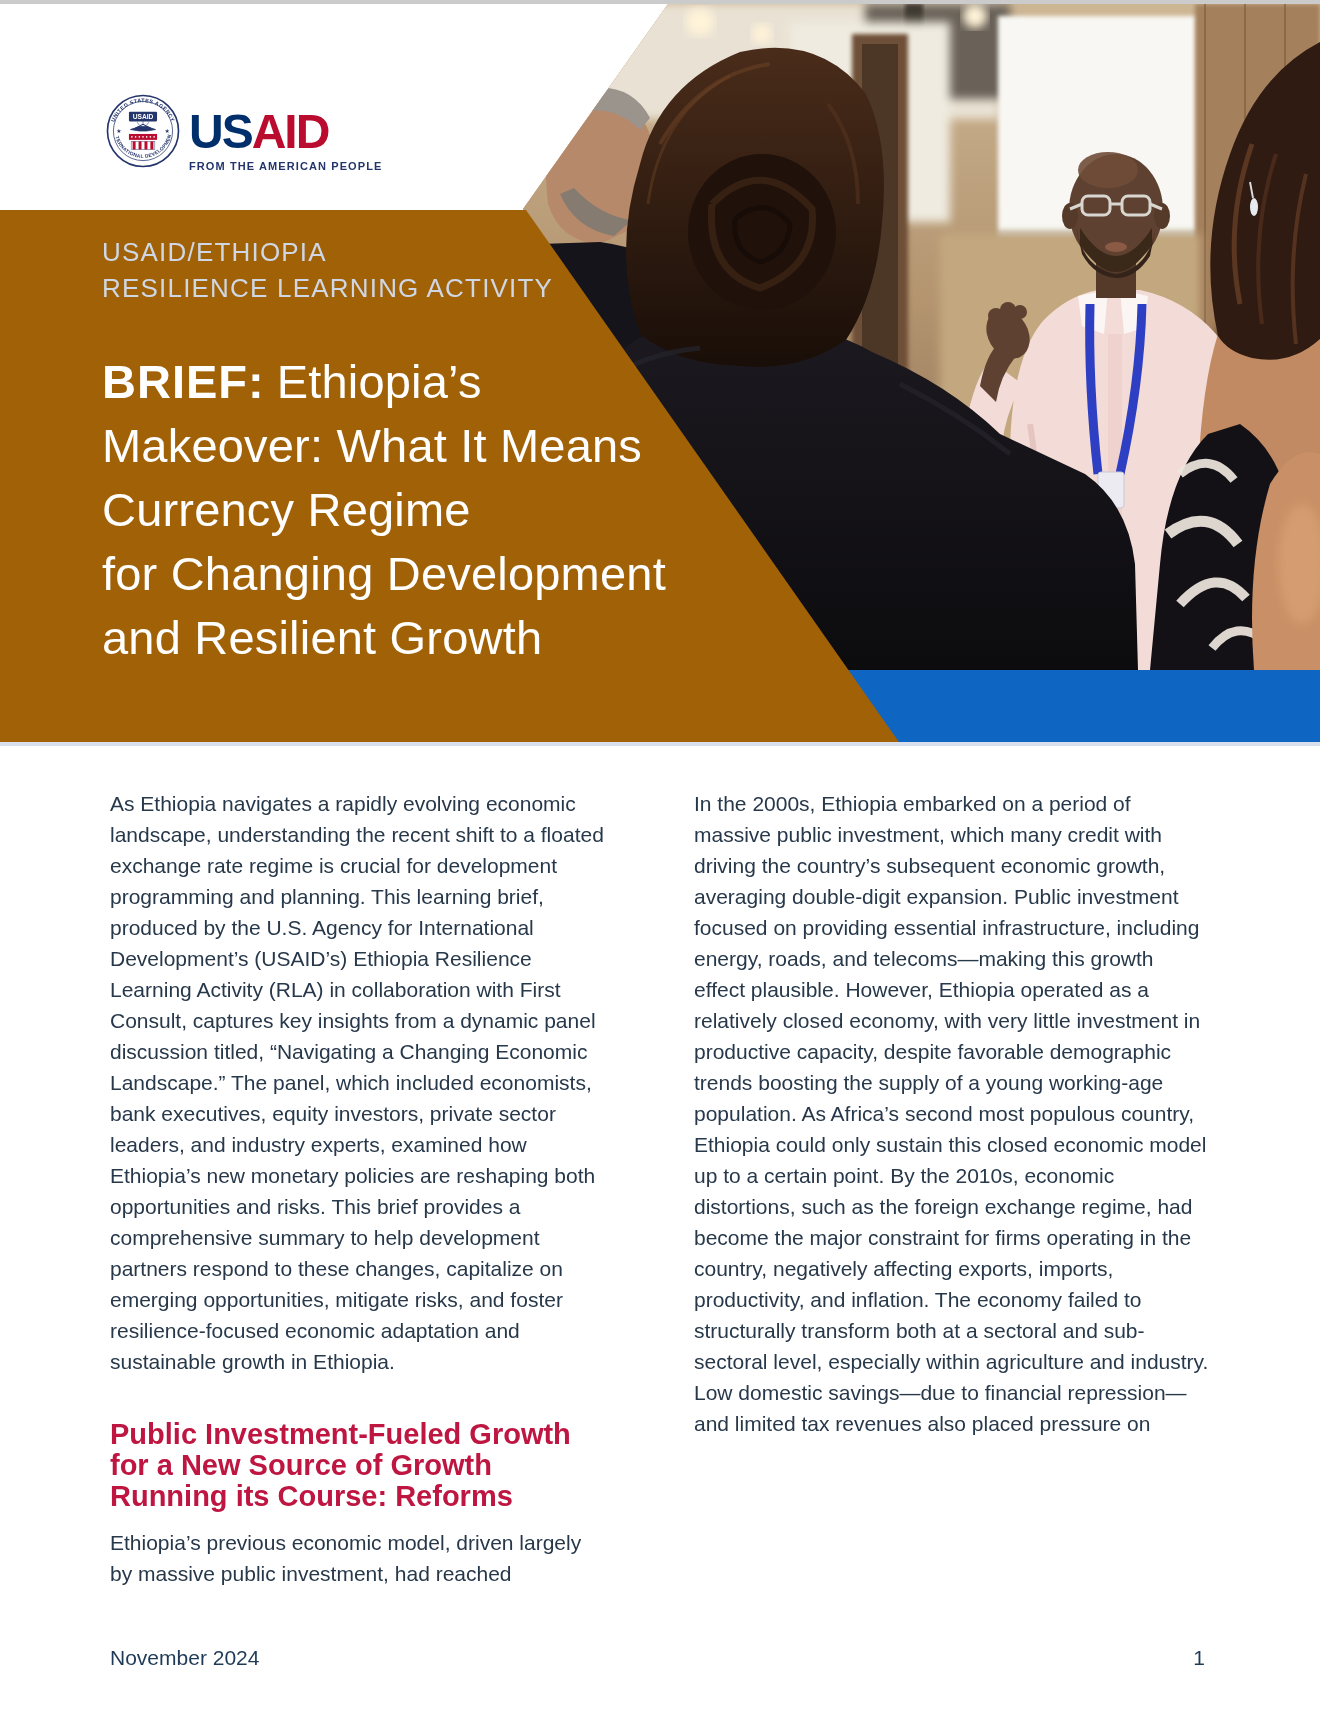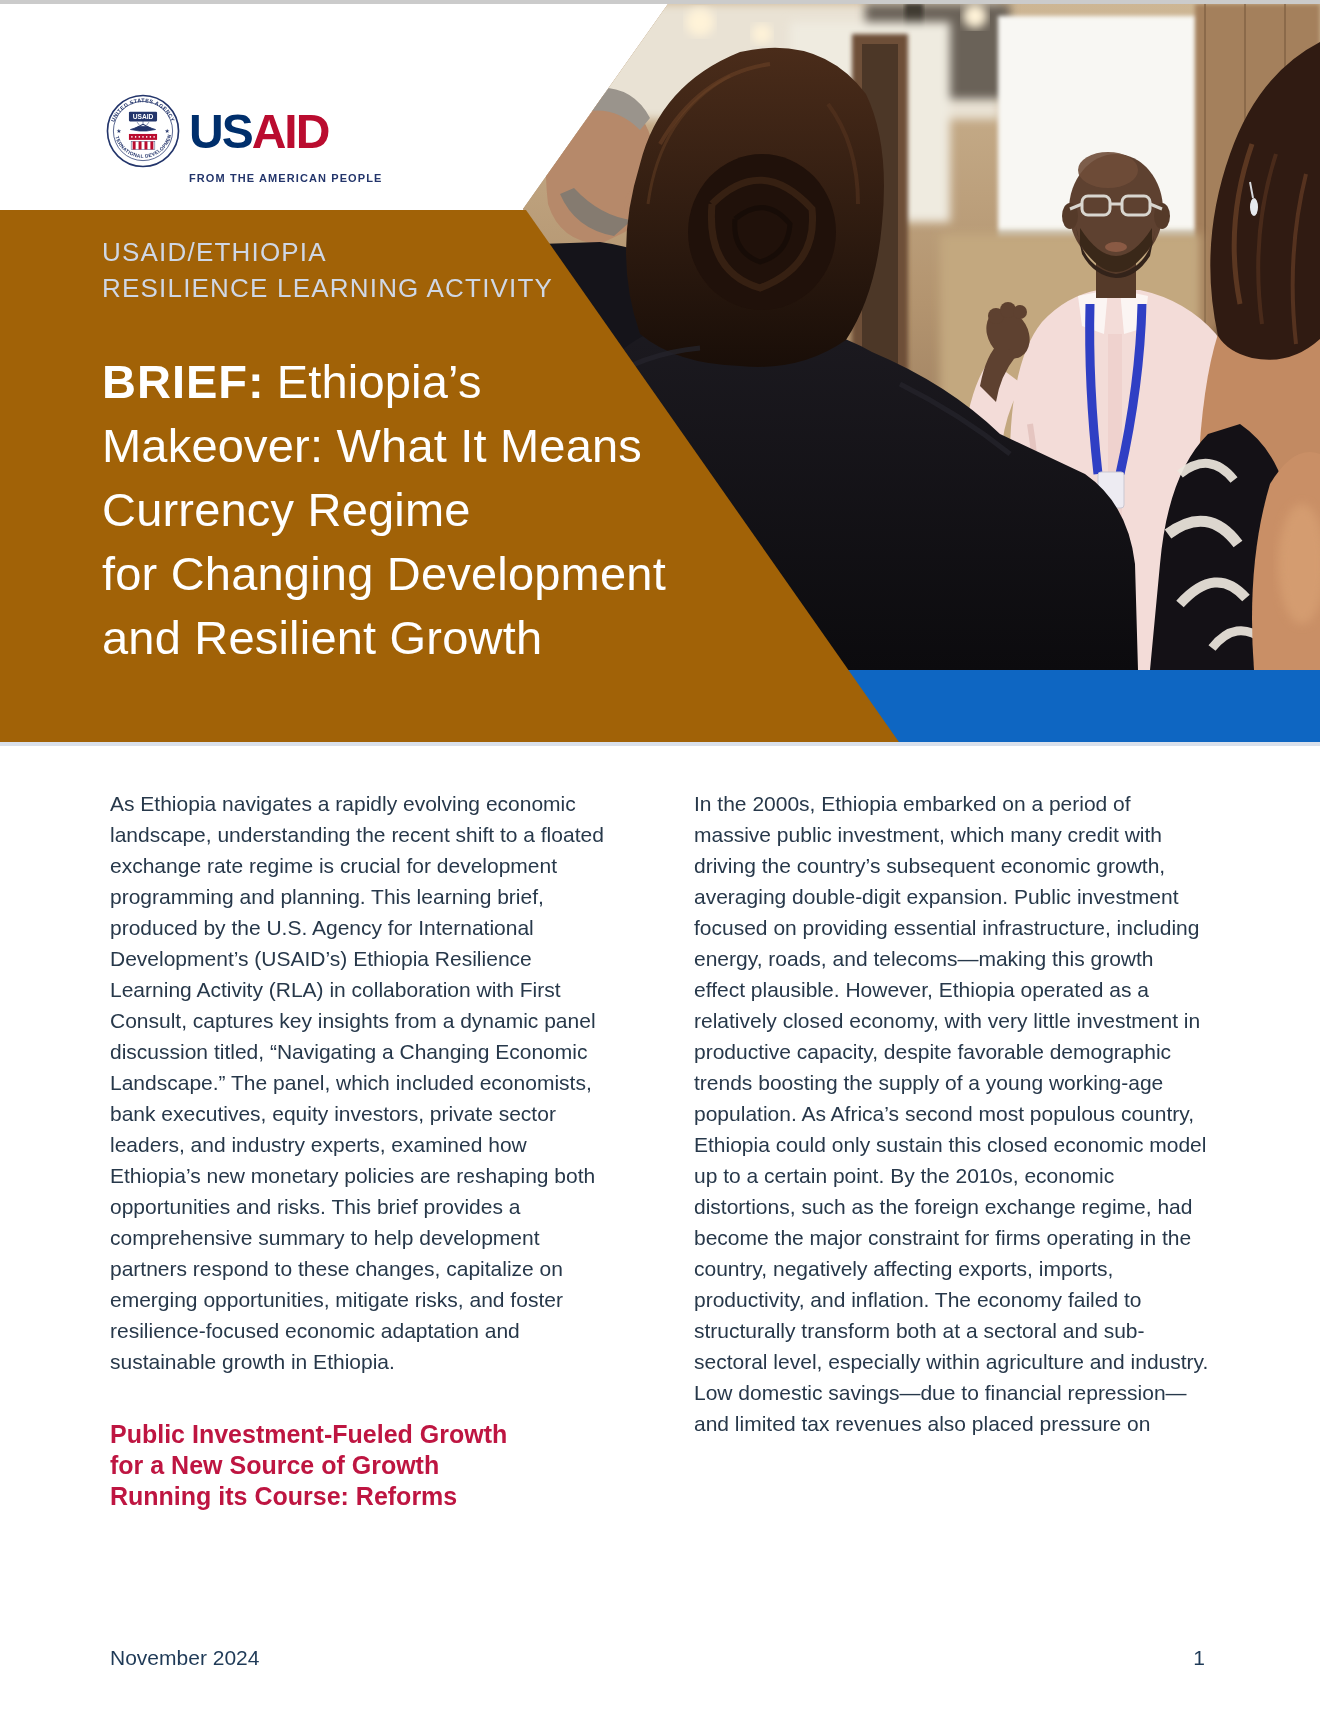--- a/index.html
+++ b/index.html
@@ -6,21 +6,21 @@
   .page{position:relative;width:1320px;height:1725px;background:#fff;overflow:hidden;
         font-family:"Liberation Sans",sans-serif;-webkit-font-smoothing:antialiased;}
   .top-rule{position:absolute;left:0;top:0;width:1320px;height:4px;background:#cbcbcb;}
 
   
   .logo{position:absolute;left:106px;top:94px;display:flex;align-items:flex-start;}
   .seal{width:74px;height:74px;flex:0 0 auto;}
   .wordmark-block{margin-left:9px;margin-top:16px;}
   .wordmark{font-size:48px;font-weight:700;letter-spacing:-2px;line-height:0.9;}
   .wm-us{color:#002F6C;} .wm-aid{color:#BA0C2F;margin-top:32px;}
-  .tagline{margin-top:19px;font-size:11px;font-weight:600;letter-spacing:1.1px;color:#23356B;}
+  .tagline{margin-top:7px;font-size:11px;font-weight:600;letter-spacing:1.1px;color:#23356B;}
 
   
   .photo{position:absolute;left:0;top:4px;width:1320px;height:666px;background:#b09271;
          clip-path:polygon(668px 0,1320px 0,1320px 666px,845px 666px,523px 205px);}
   .photo svg{display:block;width:100%;height:100%;}
 
   
   .strip-lightblue{position:absolute;left:0;top:670px;width:1320px;height:72px;background:#0E66C2;}
   .banner{position:absolute;left:0;top:210px;width:1320px;height:535px;background:#a16207;
           clip-path:polygon(0 0,526px 0,901px 535px,0 535px);}
@@ -29,21 +29,21 @@
   .program-line{font-size:26px;line-height:36px;letter-spacing:1.2px;color:#CFD7E5;font-weight:400;}
   .title{margin-top:44px;color:#FFFFFF;font-size:47px;line-height:64px;font-weight:400;letter-spacing:0.2px;}
   .title .prefix{font-weight:700;letter-spacing:1px;}
   .title .rest{margin-left:12px;}
 
   
   .col{position:absolute;top:788px;color:#27384A;font-size:21px;line-height:31px;}
   .col-left{left:110px;width:494px;}
   .col-right{left:694px;width:515px;}
   .col p{margin:0 0 34px 0;}
-  .section-heading{margin:42px 0 15px 0;color:#BE1541;font-size:25px;line-height:31px;font-weight:700;}
+  .section-heading{margin:42px 0 15px 0;color:#BE1541;font-size:29px;line-height:31px;font-weight:700;}
   .section-heading div{white-space:nowrap;}
 
   
   .footer{position:absolute;left:110px;top:1646px;width:1095px;display:flex;
           justify-content:space-between;font-size:21px;color:#1F3A57;}
 </style>
 </head>
 <body>
 
 <div class="page">
@@ -252,20 +252,21 @@
     </div>
   </div>
 
   <div class="col col-left">
     <p>As Ethiopia navigates a rapidly evolving economic landscape, understanding the recent shift to a floated exchange rate regime is crucial for development programming and planning. This learning brief, produced by the U.S. Agency for International Development’s (USAID’s) Ethiopia Resilience Learning Activity (RLA) in collaboration with First Consult, captures key insights from a dynamic panel discussion titled, “Navigating a Changing Economic Landscape.” The panel, which included economists, bank executives, equity investors, private sector leaders, and industry experts, examined how Ethiopia’s new monetary policies are reshaping both opportunities and risks. This brief provides a comprehensive summary to help development partners respond to these changes, capitalize on emerging opportunities, mitigate risks, and foster resilience-focused economic adaptation and sustainable growth in Ethiopia.</p>
     <div class="section-heading">
       <div>Public Investment-Fueled Growth</div>
       <div>for a New Source of Growth</div>
       <div>Running its Course: Reforms</div>
     </div>
+    <p>Ethiopia’s previous economic model, driven largely by massive public investment, had reached</p>
   </div>
 
   <div class="col col-right">
     <p>In the 2000s, Ethiopia embarked on a period of massive public investment, which many credit with driving the country’s subsequent economic growth, averaging double-digit expansion. Public investment focused on providing essential infrastructure, including energy, roads, and telecoms—making this growth effect plausible. However, Ethiopia operated as a relatively closed economy, with very little investment in productive capacity, despite favorable demographic trends boosting the supply of a young working-age population. As Africa’s second most populous country, Ethiopia could only sustain this closed economic model up to a certain point. By the 2010s, economic distortions, such as the foreign exchange regime, had become the major constraint for firms operating in the country, negatively affecting exports, imports, productivity, and inflation. The economy failed to structurally transform both at a sectoral and sub-sectoral level, especially within agriculture and industry. Low domestic savings—due to financial repression—and limited tax revenues also placed pressure on</p>
   </div>
 
   <div class="footer">
     <span>November 2024</span>
     <span>1</span>
   </div>

